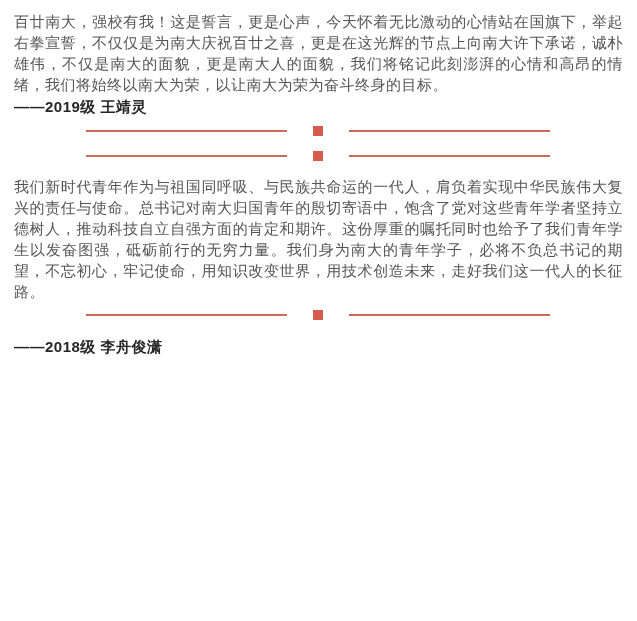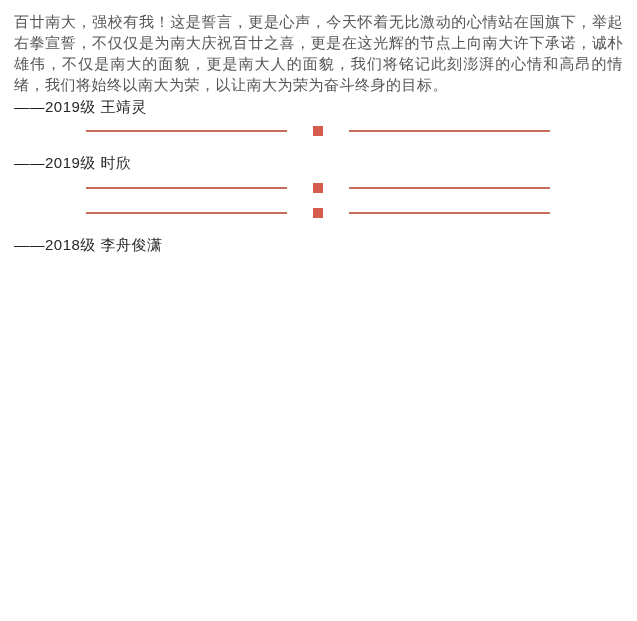--- a/index.html
+++ b/index.html
@@ -25,21 +25,21 @@
     letter-spacing: 0.5px;
     color: var(--body-color, #555555);
     text-align: justify;
     text-justify: inter-ideograph;
   }
   .quote-attribution {
     margin: 0;
     font-size: 15px;
     line-height: 23.4px;
     letter-spacing: 0.5px;
-    font-weight: normal;
+    font-weight: bold;
     color: var(--attr-color, #262626);
   }
   .divider {
     display: flex;
     align-items: center;
     margin: 8px 73px 15px 72px;
     height: 10px;
   }
   .divider-line {
     flex: 1;
@@ -63,30 +63,30 @@
     <p class="quote-attribution">——2019级 王靖灵</p>
   </section>
 
   <div class="divider">
     <span class="divider-line"></span>
     <span class="divider-square"></span>
     <span class="divider-line"></span>
   </div>
 
   <section class="quote">
-    <p class="quote-attribution">——2019级 时欣</p>
   </section>
 
   <div class="divider">
     <span class="divider-line"></span>
     <span class="divider-square"></span>
     <span class="divider-line"></span>
   </div>
 
   <section class="quote">
+    <p class="quote-text">我们新时代青年作为与祖国同呼吸、与民族共命运的一代人，肩负着实现中华民族伟大复兴的责任与使命。总书记对南大归国青年的殷切寄语中，饱含了党对这些青年学者坚持立德树人，推动科技自立自强方面的肯定和期许。这份厚重的嘱托同时也给予了我们青年学生以发奋图强，砥砺前行的无穷力量。我们身为南大的青年学子，必将不负总书记的期望，不忘初心，牢记使命，用知识改变世界，用技术创造未来，走好我们这一代人的长征路。</p>
   </section>
 
   <div class="divider">
     <span class="divider-line"></span>
     <span class="divider-square"></span>
     <span class="divider-line"></span>
   </div>
 
   <section class="quote">
     <p class="quote-attribution">——2018级 李舟俊潇</p>

